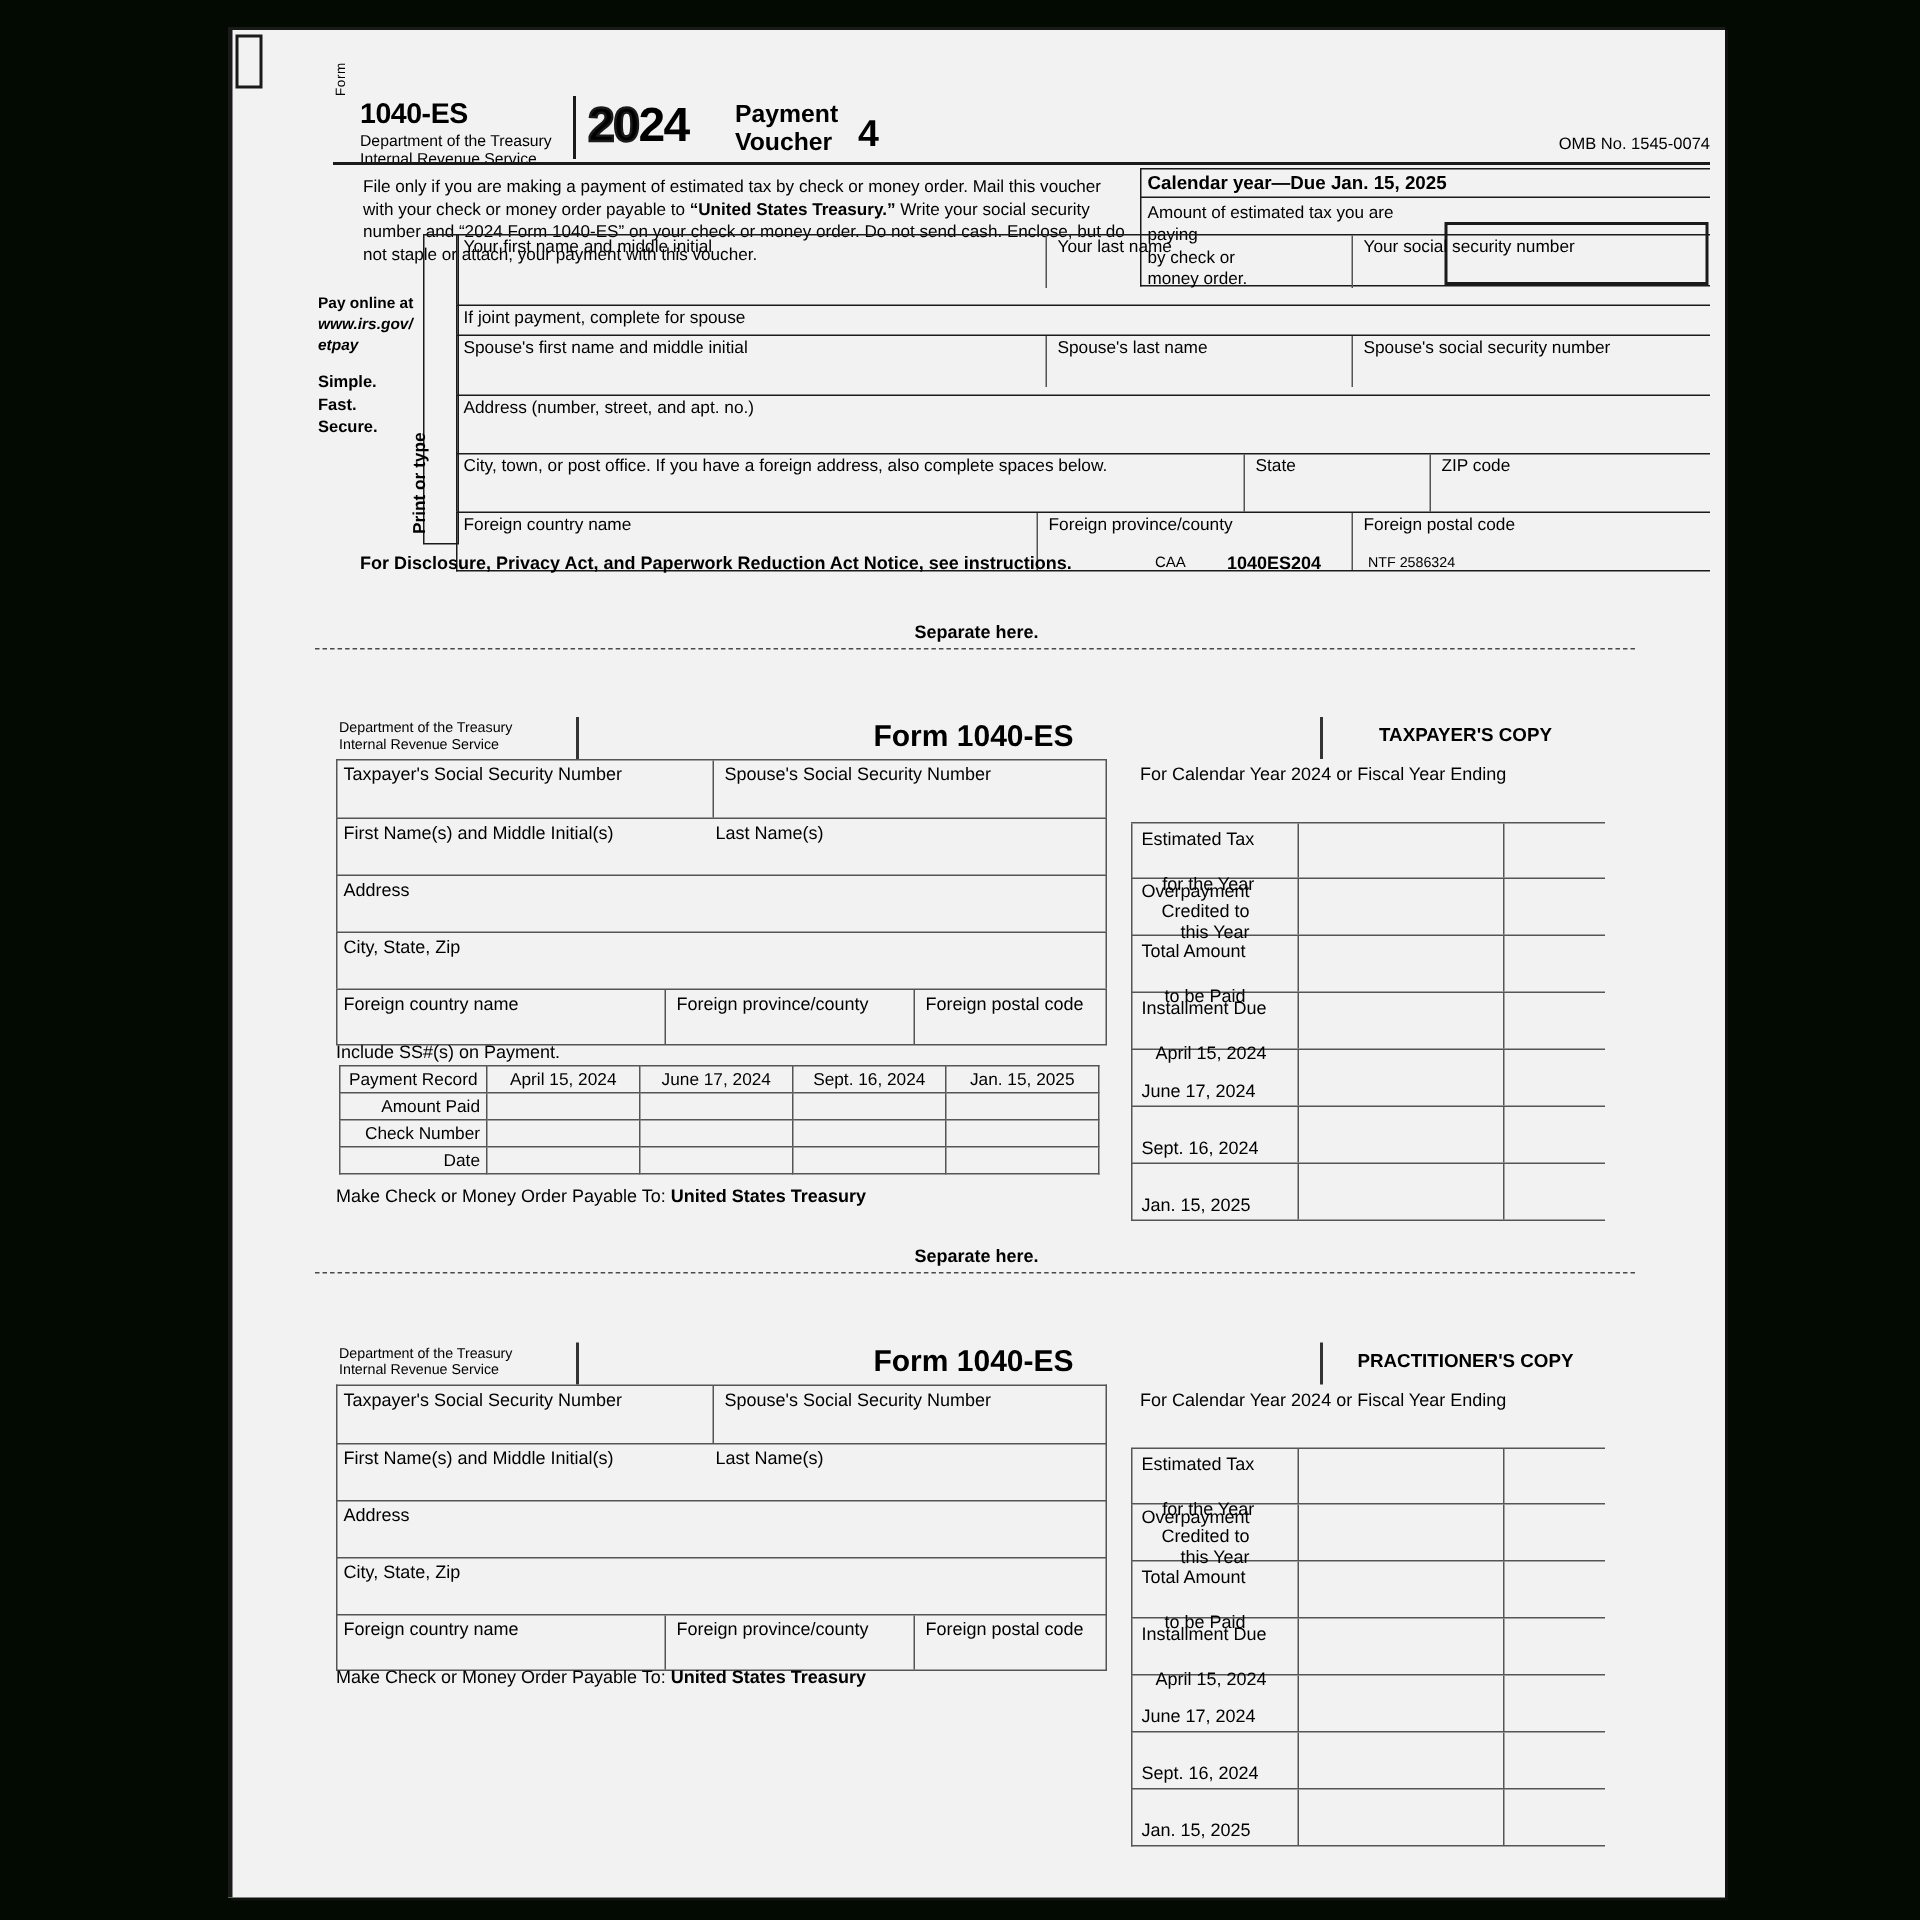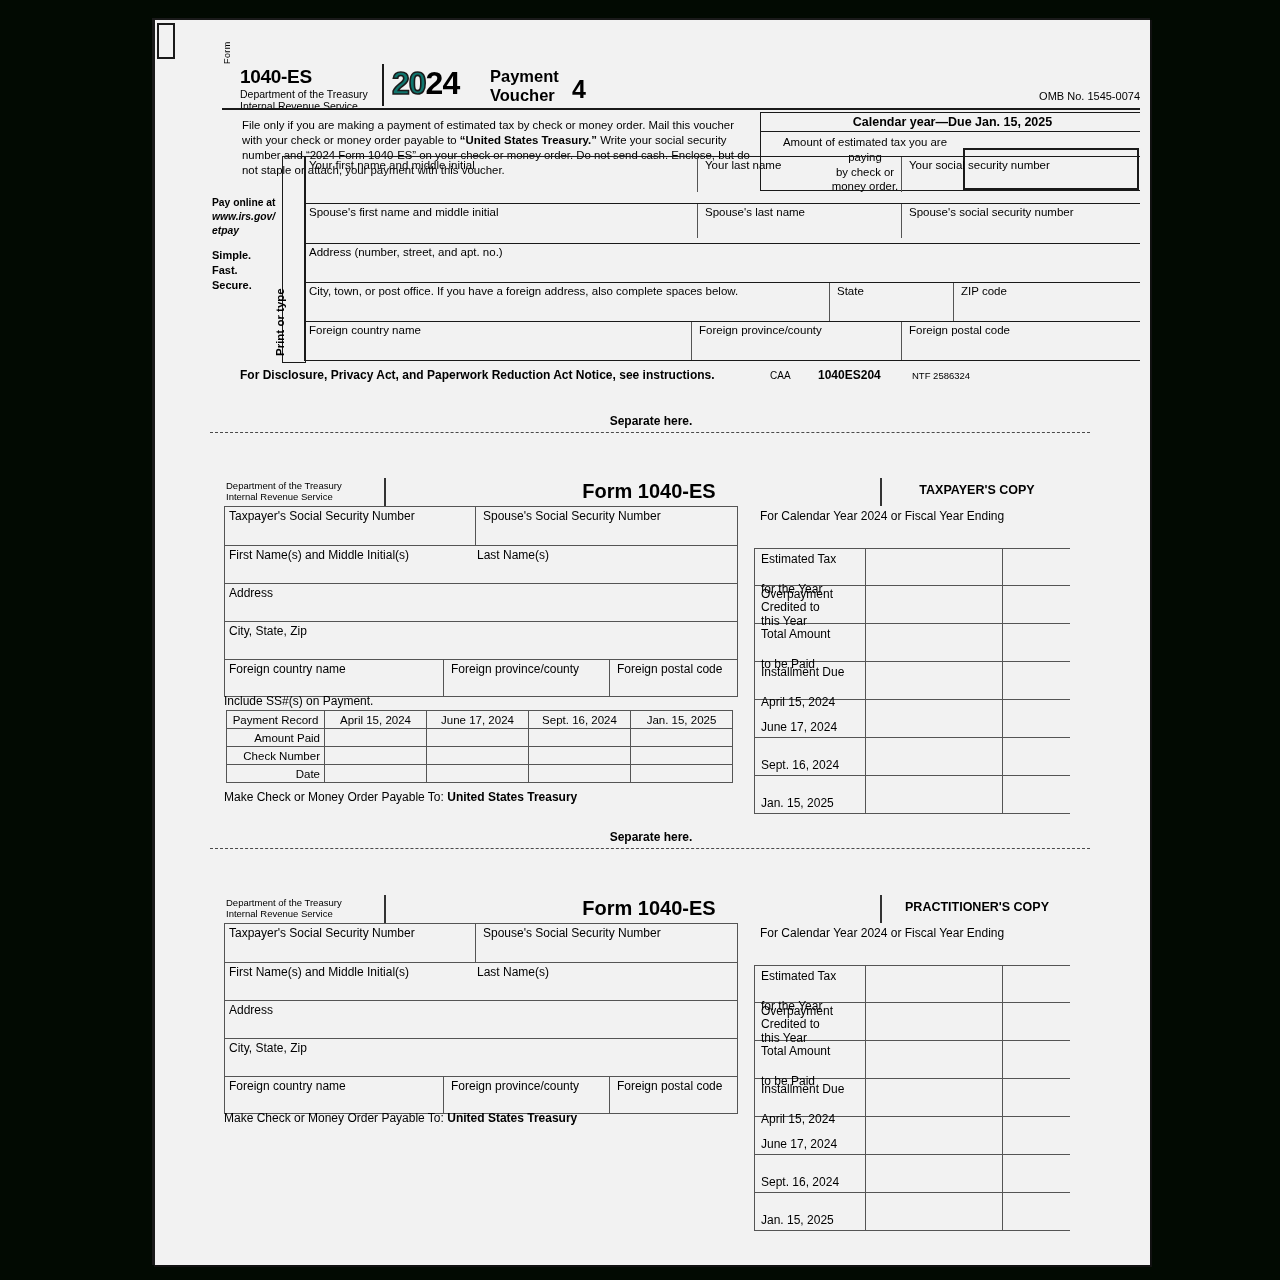--- a/index.html
+++ b/index.html
@@ -31,29 +31,29 @@
   .v1-formlabel{
     position:absolute;left:0px;top:16px;
     font-size:9px;letter-spacing:.4px;
     transform:rotate(-90deg);transform-origin:left top;
     white-space:nowrap;
   }
   .v1-title{position:absolute;left:18px;top:18px;font-size:19px;font-weight:bold;letter-spacing:-.3px;}
   .v1-dept{position:absolute;left:18px;top:40px;font-size:10.5px;line-height:1.18;}
   .v1-divider1{position:absolute;left:160px;top:16px;width:2px;height:42px;background:#1a1a1a;}
   .v1-year{position:absolute;left:170px;top:17px;font-size:32px;font-weight:bold;letter-spacing:-1px;}
-  .v1-year .hollow{color:#0f766e;-webkit-text-stroke:1.6px #1a1a1a;}
+  .v1-year .hollow{color:#000000;-webkit-text-stroke:1.6px #1a1a1a;}
   .v1-pv{position:absolute;left:268px;top:19px;font-size:16.5px;font-weight:bold;line-height:1.18;}
   .v1-num{position:absolute;left:350px;top:27px;font-size:25px;font-weight:bold;}
   .v1-rule{position:absolute;left:0;top:60px;width:918px;height:2px;background:#1a1a1a;}
 
   .v1-omb{position:absolute;right:0;top:42px;font-size:11px;margin-left:29px;}
   .v1-instr{position:absolute;left:20px;top:70px;width:510px;font-size:11.4px;line-height:1.32;}
 
-  .v1-right{position:absolute;left:538px;top:64px;width:380px;text-align:center;}
+  .v1-right{position:absolute;left:538px;top:64px;width:380px;}
   .v1-cal{border-top:1.5px solid #1a1a1a;border-bottom:1.5px solid #1a1a1a;border-left:1.5px solid #1a1a1a;
           padding:2px 0 2px 4px;font-size:12.5px;font-weight:bold;}
   .v1-amt{border-left:1.5px solid #1a1a1a;border-bottom:1.5px solid #1a1a1a;height:58px;position:relative;}
   .v1-amt-lbl{position:absolute;left:4px;top:3px;font-size:11.4px;line-height:1.3;width:200px;}
   .v1-amt-box{position:absolute;left:202px;top:16px;width:172px;height:38px;border:2px solid #1a1a1a;background:#f2f2f2;}
 
   
   .v1-pay{position:absolute;left:-10px;top:148px;width:78px;font-size:10.3px;font-weight:bold;line-height:1.35;}
   .v1-simple{position:absolute;left:-10px;top:200px;width:78px;font-size:11px;font-weight:bold;line-height:1.35;}
 
@@ -85,21 +85,21 @@
   .copy{position:absolute;left:72px;width:846px;}
   .c-head{position:relative;height:28px;}
   .c-dept{position:absolute;left:2px;top:2px;font-size:9.5px;line-height:1.18;}
   .c-vd1{position:absolute;left:160px;top:0;width:1.5px;height:28px;background:#333;}
   .c-vd2{position:absolute;left:656px;top:0;width:1.5px;height:28px;background:#333;}
   .c-title{position:absolute;left:200px;top:2px;width:450px;text-align:center;font-size:20px;font-weight:bold;}
   .c-copy{position:absolute;left:660px;top:5px;width:186px;text-align:center;font-size:12.5px;font-weight:bold;}
 
   .c-body{position:relative;}
   .lbox{position:absolute;left:0;top:0;width:514px;}
-  .rbox{position:absolute;left:530px;top:0;width:316px;}
+  .rbox{position:absolute;left:530px;top:0;width:316px;text-align:right;}
 
   .lrow{position:relative;border-top:1.2px solid #555;border-left:1.2px solid #555;border-right:1.2px solid #555;box-sizing:border-box;}
   .lrow.last{border-bottom:1.2px solid #555;}
   .lcell{position:absolute;top:2px;font-size:12px;padding-left:4px;}
   .lv{position:absolute;top:0;bottom:0;width:1.2px;background:#555;}
 
   .r-cal{position:relative;border-bottom:1.2px solid #555;height:42px;}
   .r-cal span{position:absolute;left:6px;top:3px;font-size:12px;}
   .r-row{position:relative;border-left:1.2px solid #555;border-bottom:1.2px solid #555;box-sizing:border-box;}
   .r-lbl{position:absolute;left:6px;font-size:12px;line-height:1.24;}
@@ -173,20 +173,23 @@
     <div class="grid">
 
       <div class="grow" style="height:46px">
         <div class="cell" style="left:0;width:392px">Your first name and middle initial</div>
         <div class="vdiv" style="left:392px;height:35px"></div>
         <div class="cell" style="left:396px;width:200px">Your last name</div>
         <div class="vdiv" style="left:596px;height:35px"></div>
         <div class="cell" style="left:600px;width:236px">Your social security number</div>
       </div>
 
+      <div class="grow" style="height:19px">
+        <div class="cell" style="left:0;width:836px">If joint payment, complete for spouse</div>
+      </div>
 
       <div class="grow" style="height:39px">
         <div class="cell" style="left:0;width:392px">Spouse's first name and middle initial</div>
         <div class="vdiv" style="left:392px;height:34px"></div>
         <div class="cell" style="left:396px;width:200px">Spouse's last name</div>
         <div class="vdiv" style="left:596px;height:34px"></div>
         <div class="cell" style="left:600px;width:236px">Spouse's social security number</div>
       </div>
 
       <div class="grow" style="height:38px">

